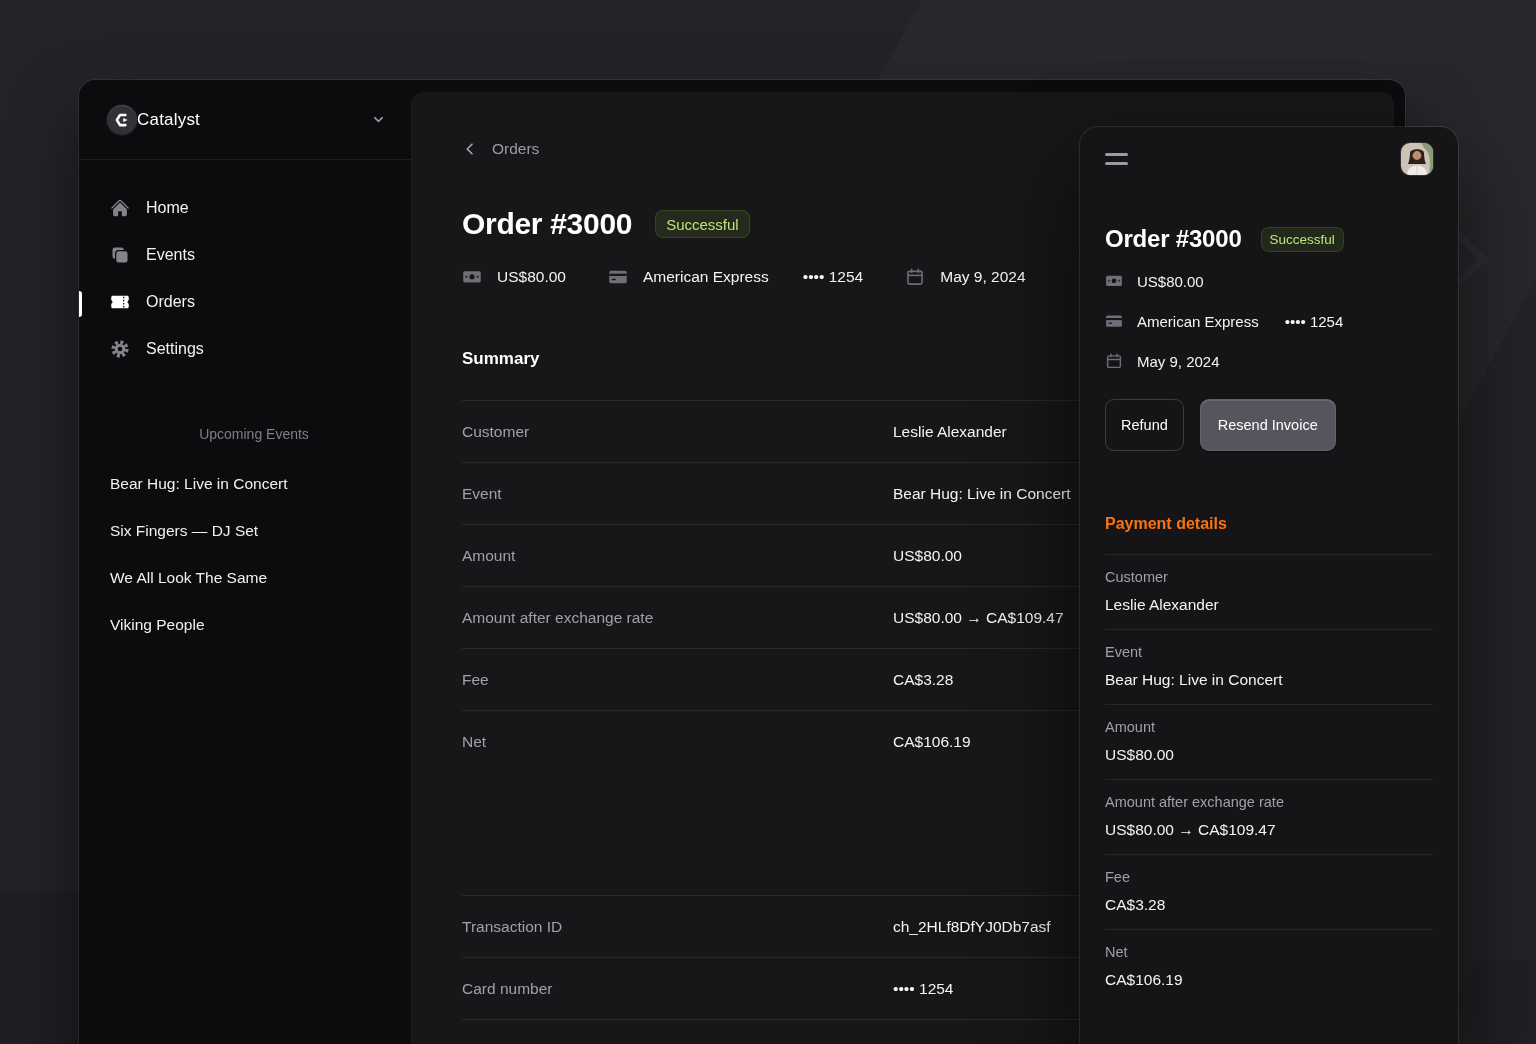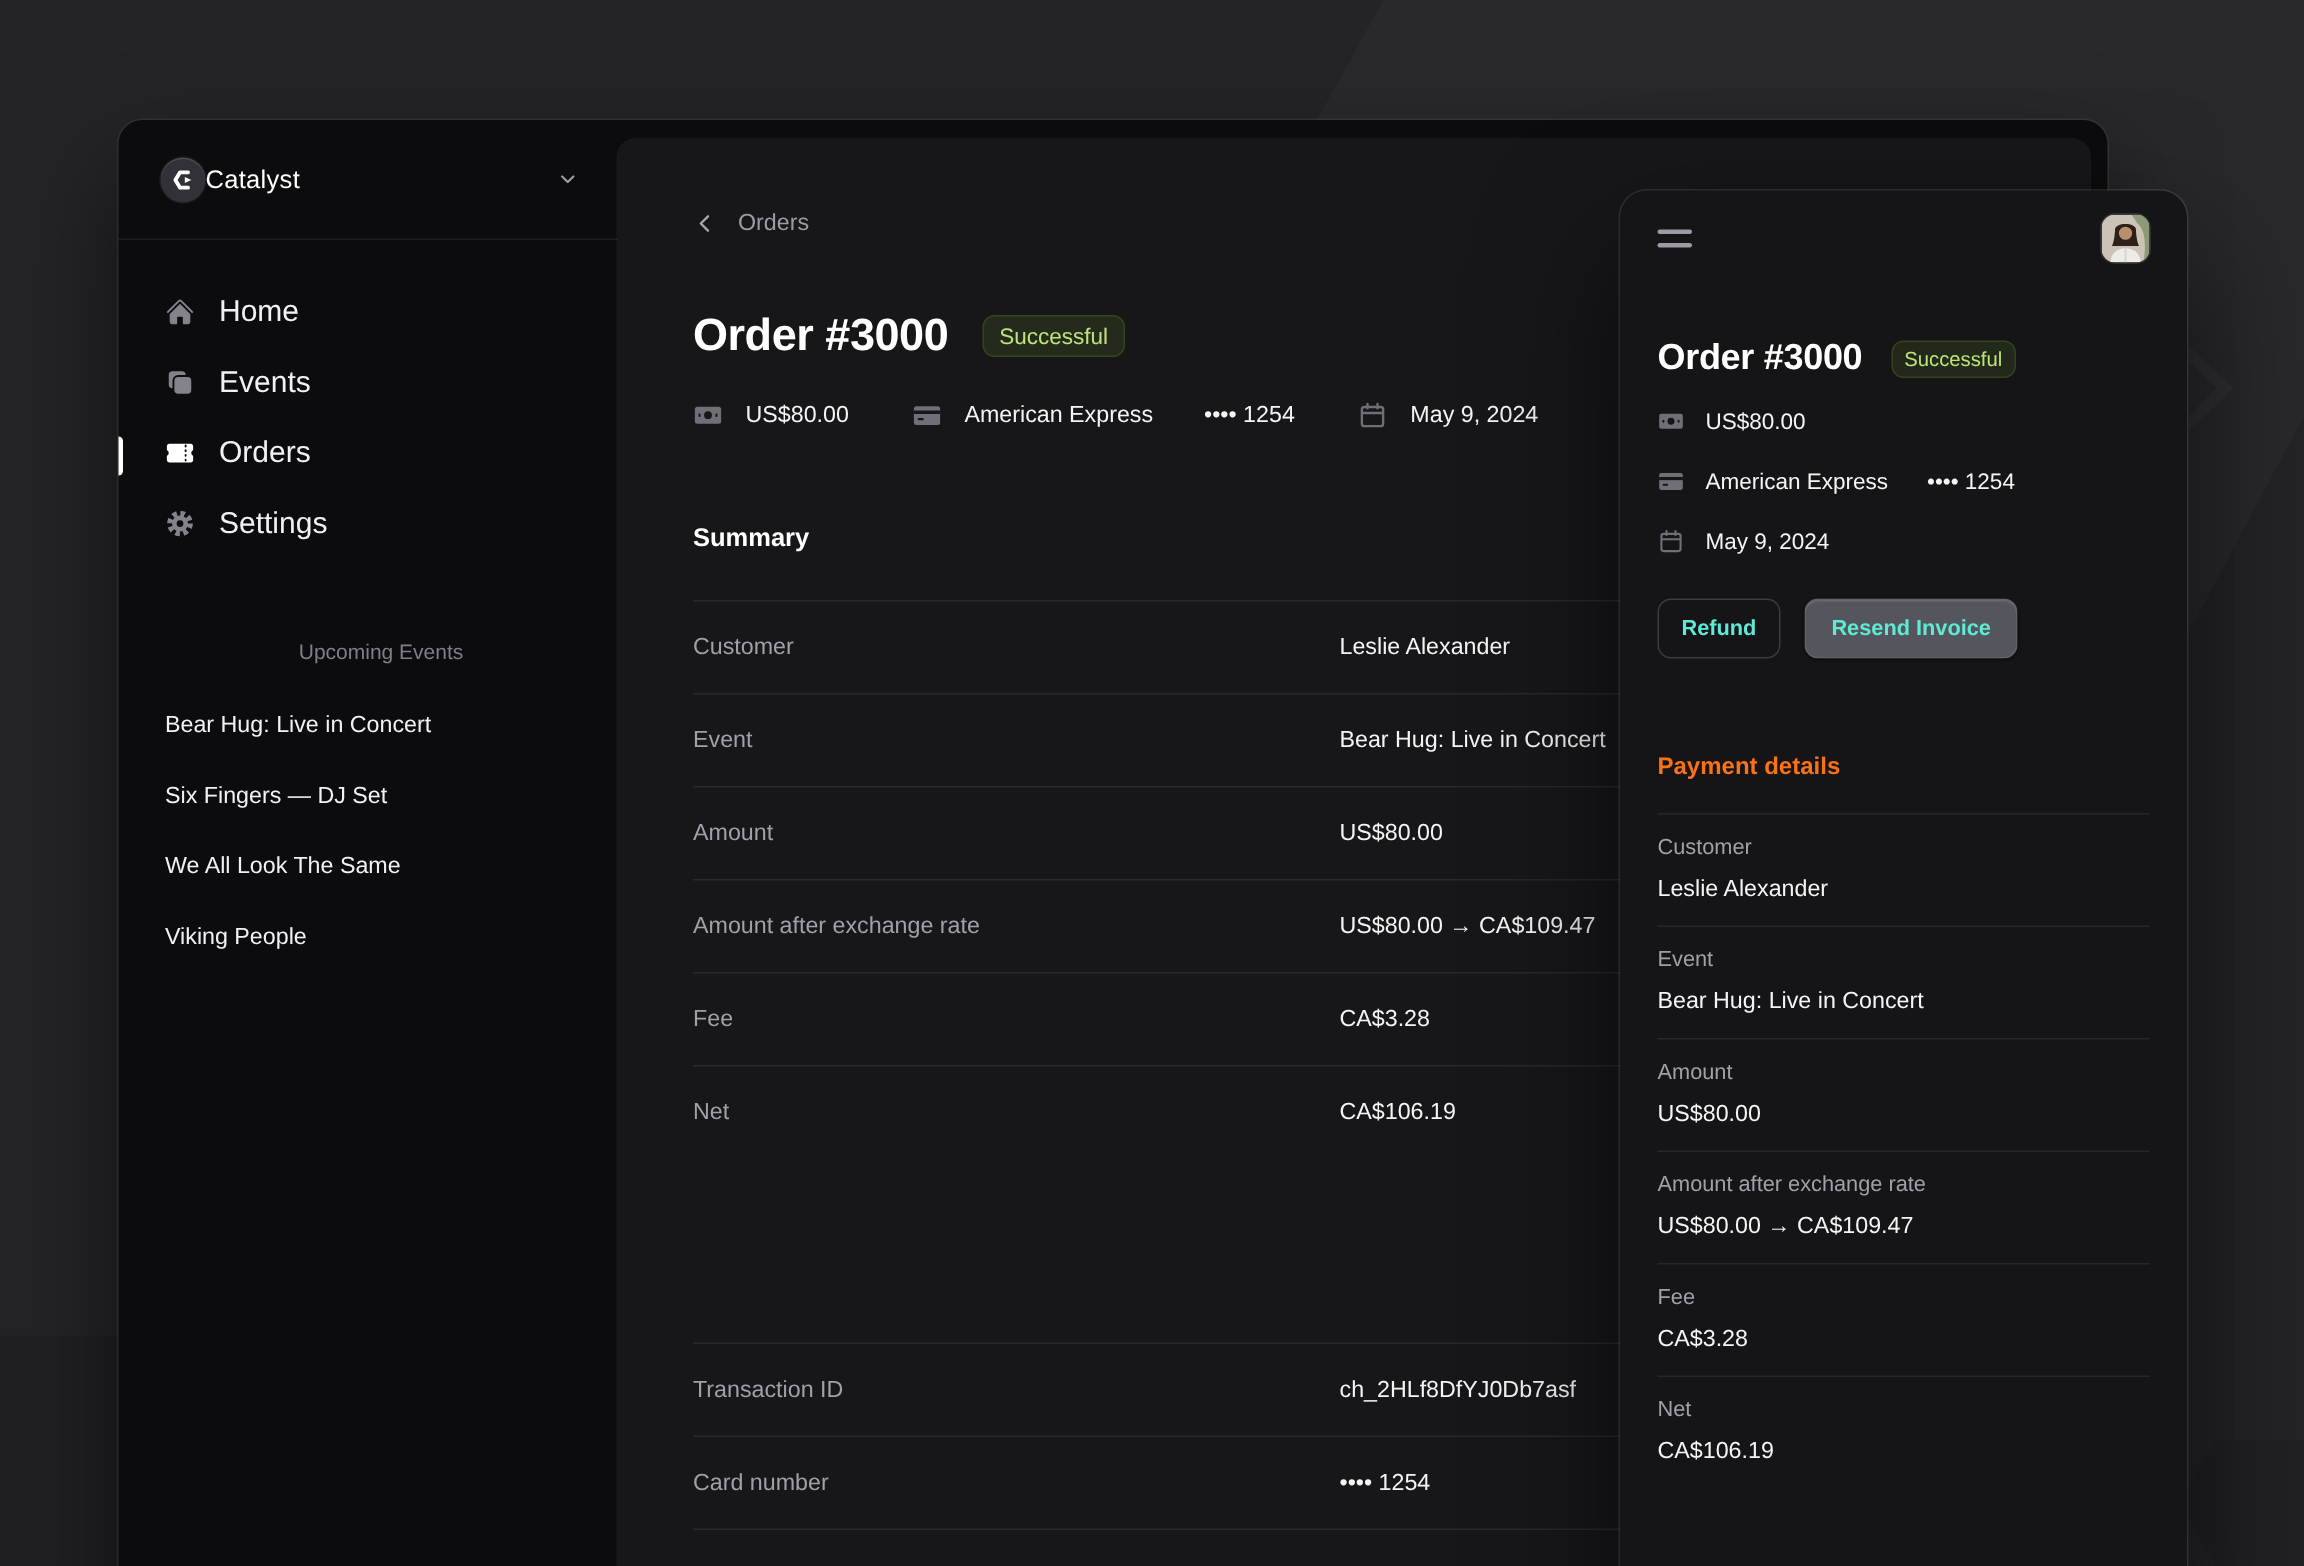--- a/index.html
+++ b/index.html
@@ -28,21 +28,21 @@
   .sidebar{position:absolute;left:0;top:0;width:333px;height:100%;}
   .sb-header{height:80px;display:flex;align-items:center;padding:0 26px 0 28px;
     border-bottom:1px solid rgba(255,255,255,.07);box-sizing:border-box;}
   .logo-badge{width:30px;height:30px;border-radius:50%;background:#313137;flex:0 0 auto;
     display:flex;align-items:center;justify-content:center;
     box-shadow:inset 0 1px 0 rgba(255,255,255,.14),0 0 0 1px rgba(255,255,255,.05);}
   .brand-name{font-size:17px;font-weight:500;color:#ffffff;letter-spacing:.2px;}
   .sb-chevron{margin-left:auto;display:flex;align-items:center;}
   .nav{padding:30px 14px 0 14px;}
   .nav-item{display:flex;align-items:center;gap:16px;height:36px;padding-left:17px;
-    margin-bottom:11px;border-radius:8px;font-size:20px;font-weight:500;color:#f1f1f3;cursor:default;}
+    margin-bottom:11px;border-radius:8px;font-size:16px;font-weight:500;color:#f1f1f3;cursor:default;}
   .nav-item .ic{width:20px;height:20px;display:flex;align-items:center;justify-content:center;}
   .active-bar{position:absolute;left:0;top:211px;width:3px;height:26px;background:#fff;
     border-radius:0 3px 3px 0;}
   .upcoming{padding:48px 14px 0 14px;text-align:center;}
   .up-label{padding-left:17px;font-size:14px;color:#7f7f89;margin-bottom:24px;}
   .up-item{height:36px;padding-left:17px;margin-bottom:11px;display:flex;align-items:center;
     font-size:15.5px;font-weight:500;color:#f1f1f3;}
 
   
   .main-card{position:absolute;left:333px;top:13px;width:981px;height:975px;box-sizing:border-box;
@@ -78,22 +78,22 @@
   .avatar{width:32px;height:32px;border-radius:9px;overflow:hidden;flex:0 0 auto;
     box-shadow:0 0 0 1px rgba(255,255,255,.12);}
   .p-head{margin-top:50px;display:flex;align-items:center;gap:20px;}
   .p-h1{font-size:24px;font-weight:700;color:#fff;letter-spacing:-.2px;}
   .badge.small{height:23px;padding:0 8px;font-size:13.5px;}
   .p-meta{margin-top:8px;}
   .p-meta-line{display:flex;align-items:center;gap:14px;height:40px;font-size:15px;color:#f4f4f5;}
   .p-meta-line .ic{width:18px;height:18px;display:flex;align-items:center;justify-content:center;}
   .p-dots{margin-left:12px;}
   .p-buttons{margin-top:18px;display:flex;gap:16px;}
-  .btn{height:40px;display:inline-flex;align-items:center;border-radius:9px;
-    font-size:14.5px;font-weight:700;color:#5eead4;box-sizing:border-box;cursor:default;}
+  .btn{height:52px;display:inline-flex;align-items:center;border-radius:9px;
+    font-size:14.5px;font-weight:400;color:#ffffff;box-sizing:border-box;cursor:default;}
   .btn.outline{padding:0 15px;border:1px solid rgba(255,255,255,.17);background:transparent;}
   .btn.solid{padding:0 17px;background:#55555d;border:1px solid rgba(255,255,255,.08);
     box-shadow:inset 0 1px 0 rgba(255,255,255,.12),0 1px 2px rgba(0,0,0,.4);}
   .p-section{margin-top:64px;}
   .p-section-h{font-size:16px;font-weight:600;color:#f97316;}
   .pairs{margin-top:21px;}
   .pair{padding:14px 0 15px 0;border-top:1px solid rgba(255,255,255,.08);}
   .pair .pl{font-size:14.5px;color:#a0a0a8;}
   .pair .pv{margin-top:11px;font-size:15.5px;color:#f4f4f5;}
 

